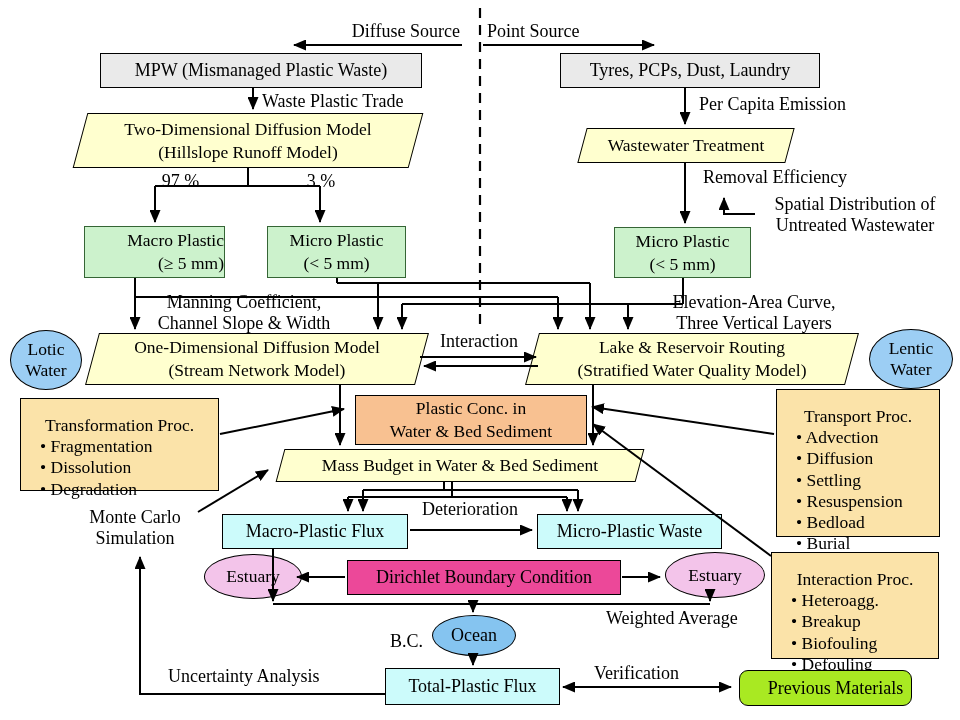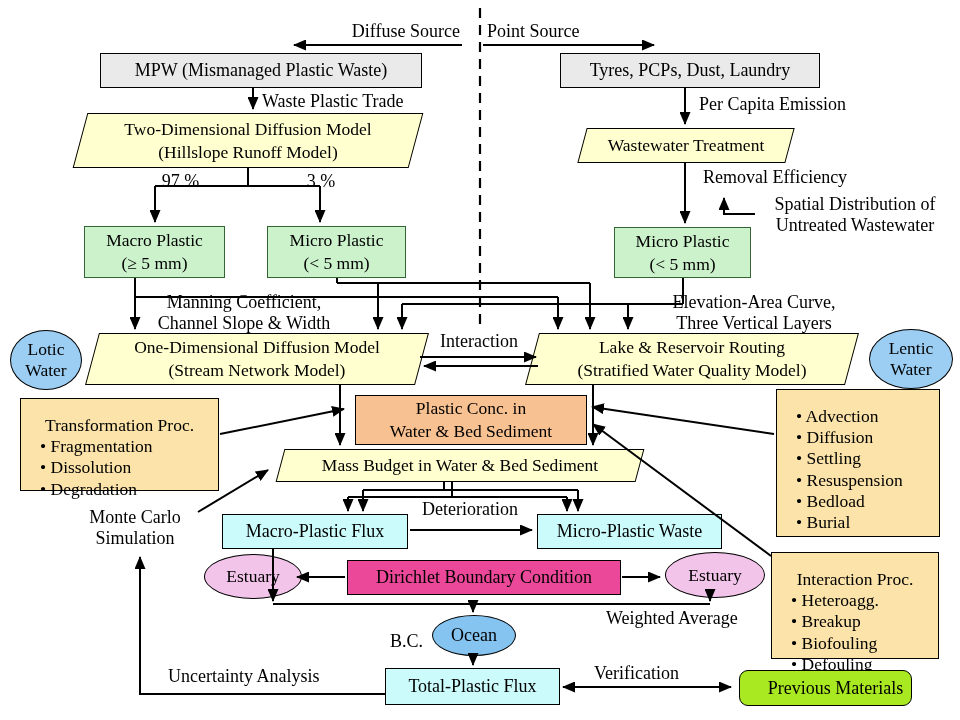--- a/index.html
+++ b/index.html
@@ -80,21 +80,21 @@
       <div>(Hillslope Runoff Model)</div>
     </div>
   </div>
   <div class="para" style="left:582px;top:128px;width:208px;height:35px;">
     <div class="bg"></div>
     <div class="txt">
         <div>Wastewater Treatment</div>
       </div>
   </div>
 
-  <div class="box green" style="left:84px;top:226px;width:141px;height:52px;">
+  <div class="box green" style="left:84px;top:226px;width:141px;height:52px;align-items:flex-end;">
     <div>Macro Plastic</div>
     <div>(≥ 5 mm)</div>
   </div>
   <div class="box green" style="left:267px;top:226px;width:139px;height:52px;">
     <div>Micro Plastic</div>
     <div>(&lt; 5 mm)</div>
   </div>
   <div class="box green" style="left:614px;top:227px;width:137px;height:51px;">
     <div>Micro Plastic</div>
     <div>(&lt; 5 mm)</div>
@@ -124,20 +124,21 @@
     </div>
   </div>
 
   <div class="proc" style="left:20px;top:398px;width:199px;height:93px;">
     <div class="t">Transformation Proc.</div>
     <div class="i">• Fragmentation</div>
     <div class="i">• Dissolution</div>
     <div class="i">• Degradation</div>
   </div>
   <div class="proc" style="left:776px;top:389px;width:164px;height:148px;">
+    <div class="t">Transport Proc.</div>
     <div class="i">• Advection</div>
     <div class="i">• Diffusion</div>
     <div class="i">• Settling</div>
     <div class="i">• Resuspension</div>
     <div class="i">• Bedload</div>
     <div class="i">• Burial</div>
   </div>
   <div class="proc" style="left:771px;top:552px;width:168px;height:107px;">
     <div class="t">Interaction Proc.</div>
     <div class="i">• Heteroagg.</div>

